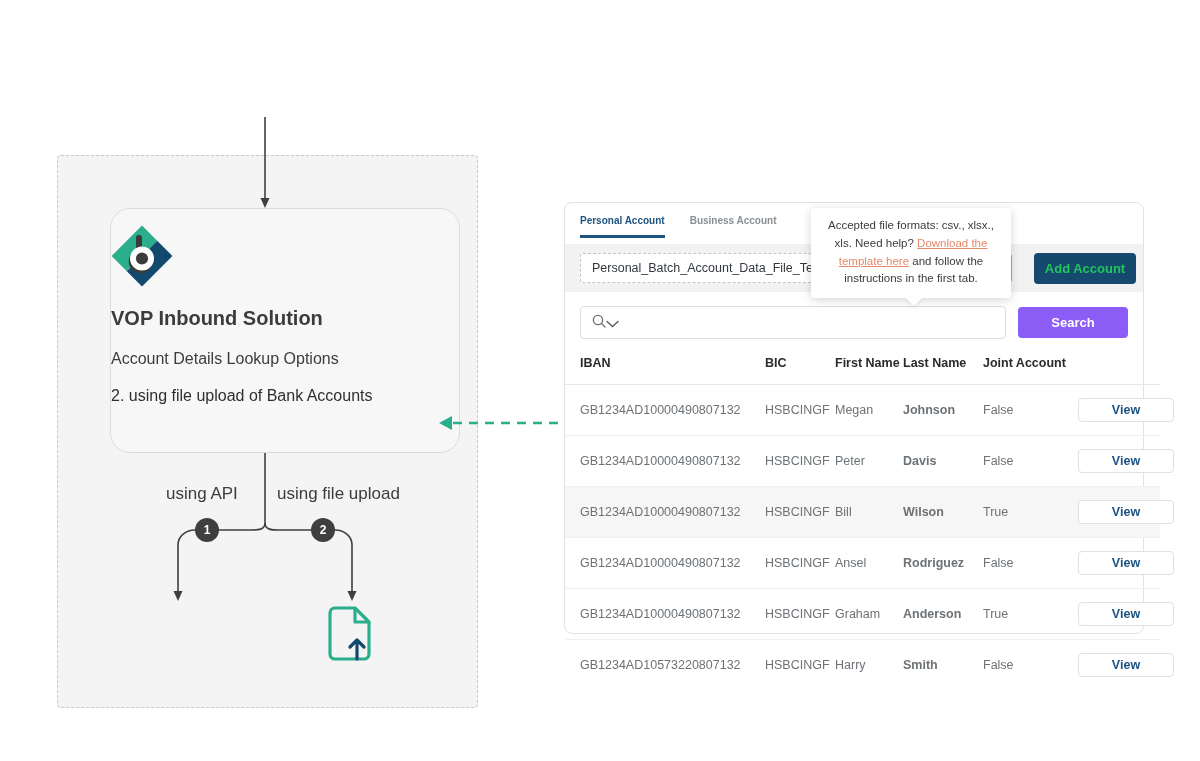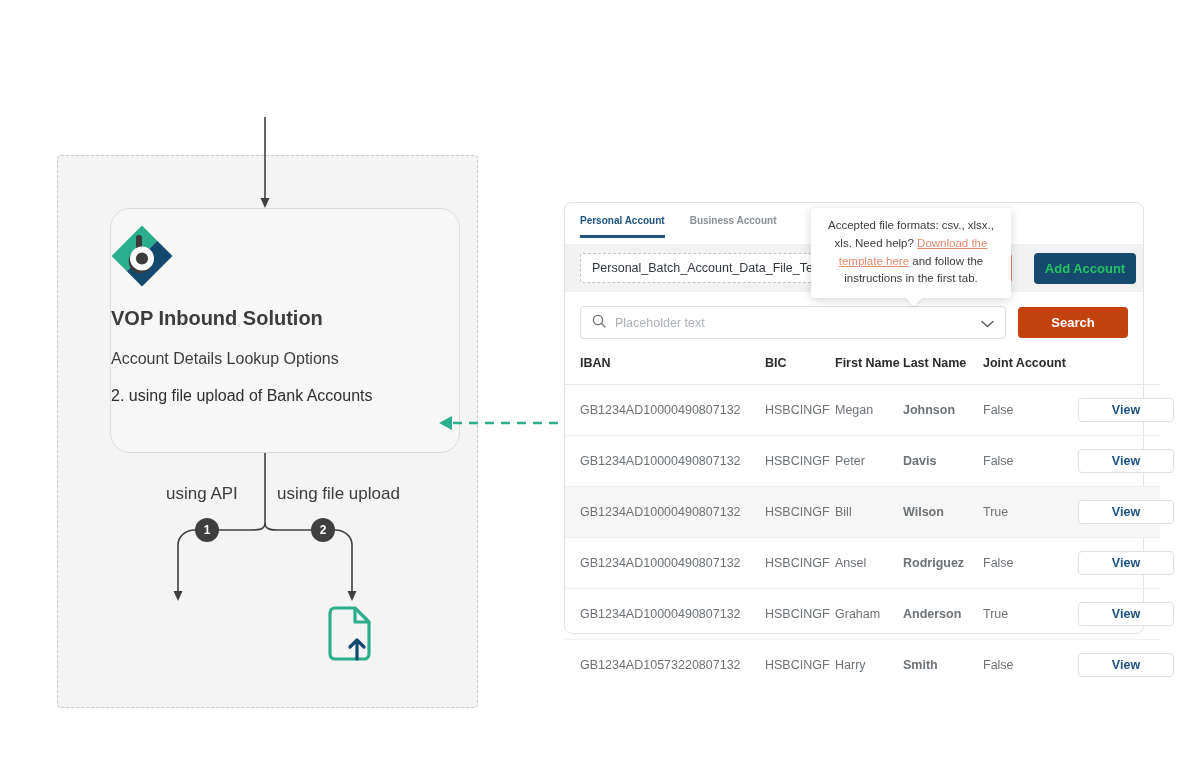--- a/index.html
+++ b/index.html
@@ -280,21 +280,21 @@
   }
   .search-box .ph {
     flex: 1;
     margin-left: 9px;
     font-size: 12.5px;
     color: #adb1b5;
   }
   .btn-search {
     margin-left: 12px;
     width: 110px; height: 31px;
-    background: #c2410c;
+    background: #8b5cf6;
     border: none; border-radius: 4px;
     color: #ffffff;
     font-size: 13px;
     font-weight: 700;
     font-family: "Liberation Sans", sans-serif;
     cursor: pointer;
     flex: 0 0 auto;
   }
 
   
@@ -433,21 +433,20 @@
   </div>
 
   <div class="search-row">
     <div class="search-box">
       <span>
         <svg width="14" height="14" viewBox="0 0 14 14" fill="none">
           <circle cx="6" cy="6" r="4.6" stroke="#6f7478" stroke-width="1.4"></circle>
           <path d="M9.5 9.5 L13 13" stroke="#6f7478" stroke-width="1.4" stroke-linecap="round"></path>
         </svg>
       </span>
-      <span class="ph">Placeholder text</span>
       <span>
         <svg width="13" height="8" viewBox="0 0 13 8" fill="none">
           <path d="M1 1.5 L6.5 6.5 L12 1.5" stroke="#5c6166" stroke-width="1.5" stroke-linecap="round"></path>
         </svg>
       </span>
     </div>
     <button class="btn-search">Search</button>
   </div>
 
   <div class="tbl-wrap">

